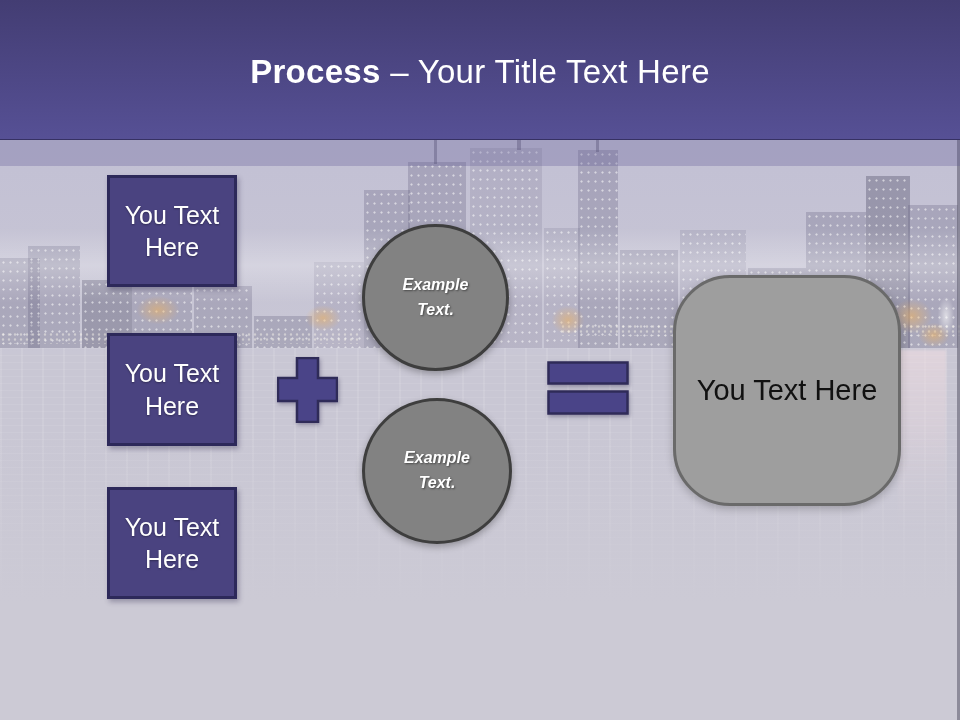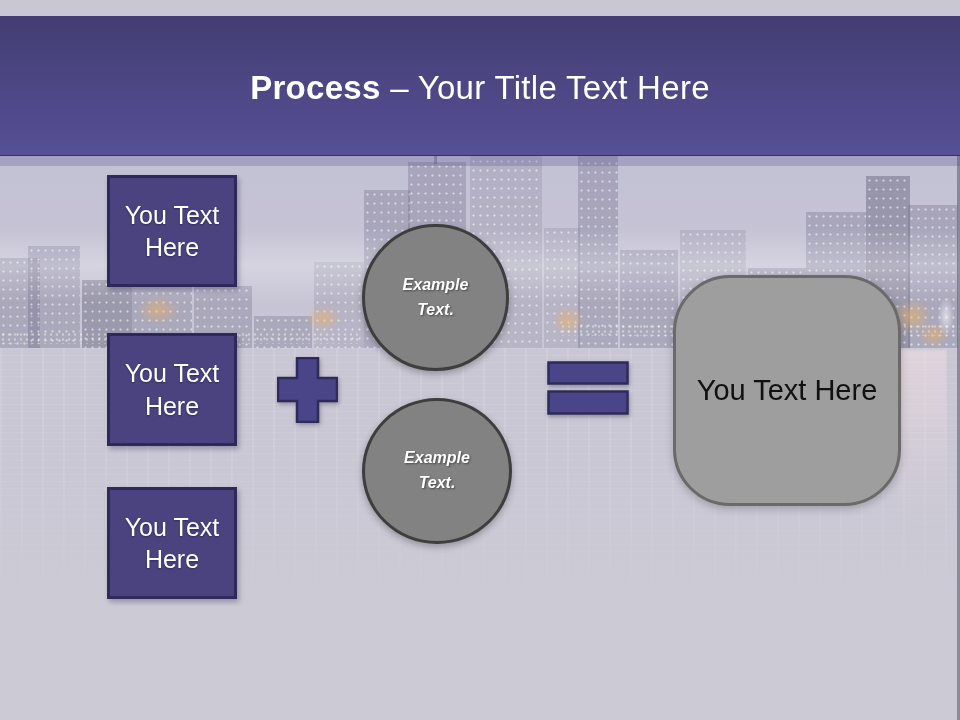--- a/index.html
+++ b/index.html
@@ -36,21 +36,21 @@
   .water-fade{position:absolute;left:0;top:430px;width:960px;height:290px;
       background:linear-gradient(180deg,rgba(203,201,212,0),#cccad5 60%);}
   .reflect{position:absolute;left:898px;top:350px;width:48px;height:215px;
       background:linear-gradient(180deg,rgba(242,222,226,.55),rgba(242,222,226,0) 85%);
       filter:blur(1px);}
   .photo-edge{position:absolute;right:0;top:139px;width:3px;height:581px;
       background:rgba(90,88,106,.55);}
   
   .band{position:absolute;left:0;top:139px;width:960px;height:27px;
         background:rgba(96,91,150,.30);}
-  .header{position:absolute;left:0;top:16px;width:960px;height:139px;
+  .header{position:absolute;left:0;top:0;width:960px;height:139px;
         background:linear-gradient(180deg,var(--header-top,#433d73) 0%,var(--header-bottom,#565095) 100%);
         border-bottom:1px solid rgba(40,35,80,.45);text-decoration:underline;}
   .title{position:absolute;left:0;top:52px;width:100%;margin:0;
         text-align:center;color:var(--title-color,#fff);
         font-size:33px;font-weight:400;line-height:1.2;letter-spacing:.3px;}
   .title .b{font-weight:700;}
   
   .purple-box{position:absolute;left:107px;width:130px;height:112px;
         background:var(--box-fill,#4a4380);
         border:3px solid var(--box-border,#2d295a);

